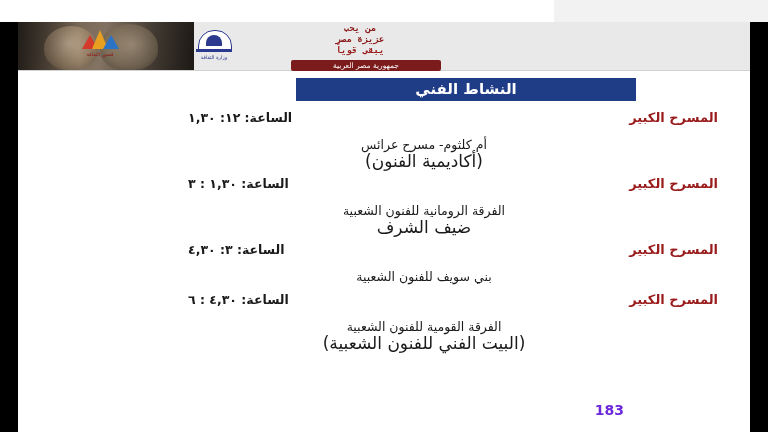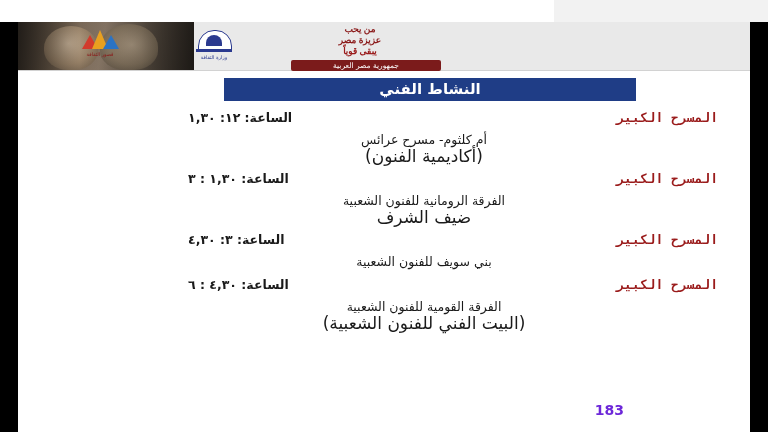--- a/index.html
+++ b/index.html
@@ -100,21 +100,21 @@
 
   .header-arabic-title {
     position: absolute;
     right: 330px;
     top: 2px;
     width: 120px;
     text-align: center;
     color: #8b1a1a;
     font-size: 9px;
     line-height: 11px;
-    font-family: Liberation Serif, serif;
+    font-family: Liberation Mono, monospace;
     font-weight: bold;
     direction: rtl;
   }
   .header-arabic-title .ln3 {
     color: #9a1b1b;
   }
   .header-ribbon {
     position: absolute;
     right: 309px;
     top: 38px;
@@ -203,21 +203,21 @@
     color: #8b1a1a;
     font-family: "DejaVu Sans", sans-serif;
     direction: rtl;
   }
 
   
   .section-title {
     position: absolute;
     right: 114px;
     top: 56px;
-    width: 412px;
+    width: 340px;
     height: 23px;
     background: #1f3d86;
     color: #ffffff;
     font-family: "DejaVu Sans", sans-serif;
     font-size: 15px;
     font-weight: bold;
     line-height: 23px;
     text-align: center;
     direction: rtl;
   }
@@ -242,34 +242,33 @@
     justify-content: space-between;
     padding: 0 12px 0 150px;
   }
   .venue {
     color: #9a1b1b;
     font-size: 13px;
     font-weight: bold;
     white-space: nowrap;
     min-width: 92px;
     text-align: right;
-    font-family: Liberation Mono, monospace;
   }
   .time {
     color: #1a1a1a;
     font-size: 12.5px;
     font-weight: bold;
     white-space: nowrap;
     letter-spacing: .4px;
   }
   .entry-body {
     text-align: center;
     padding-right: 60px;
     padding-left: 140px;
-    margin-top: 6px;
+    margin-top: 12px;
   }
   .troupe {
     color: #1a1a1a;
     font-size: 12.5px;
     line-height: 16px;
   }
   .sub {
     color: #1a1a1a;
     font-size: 17px;
     line-height: 16px;

